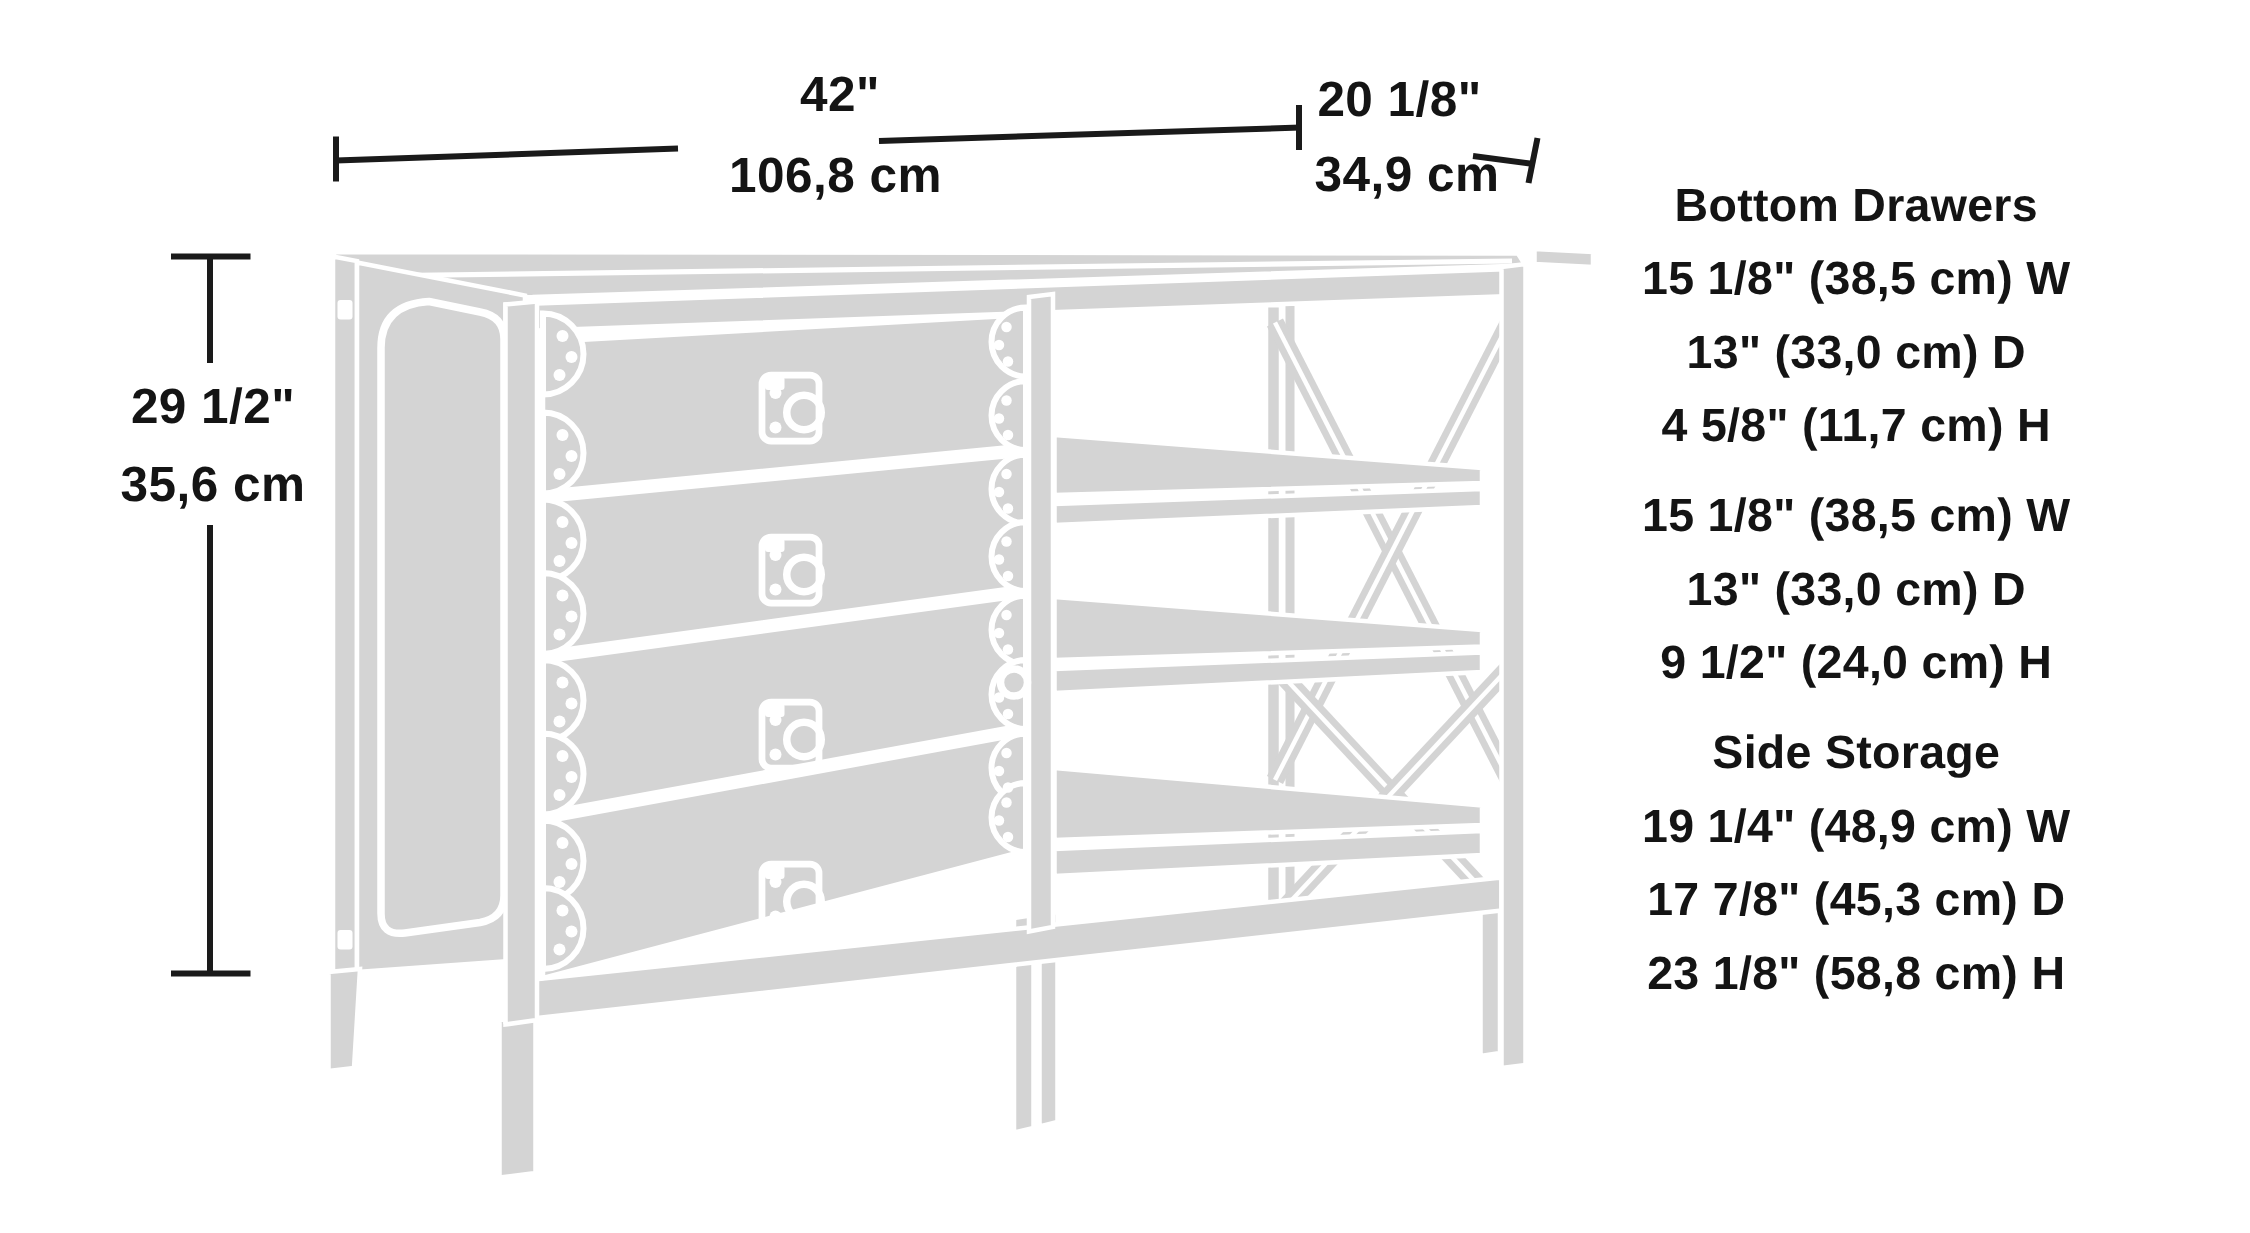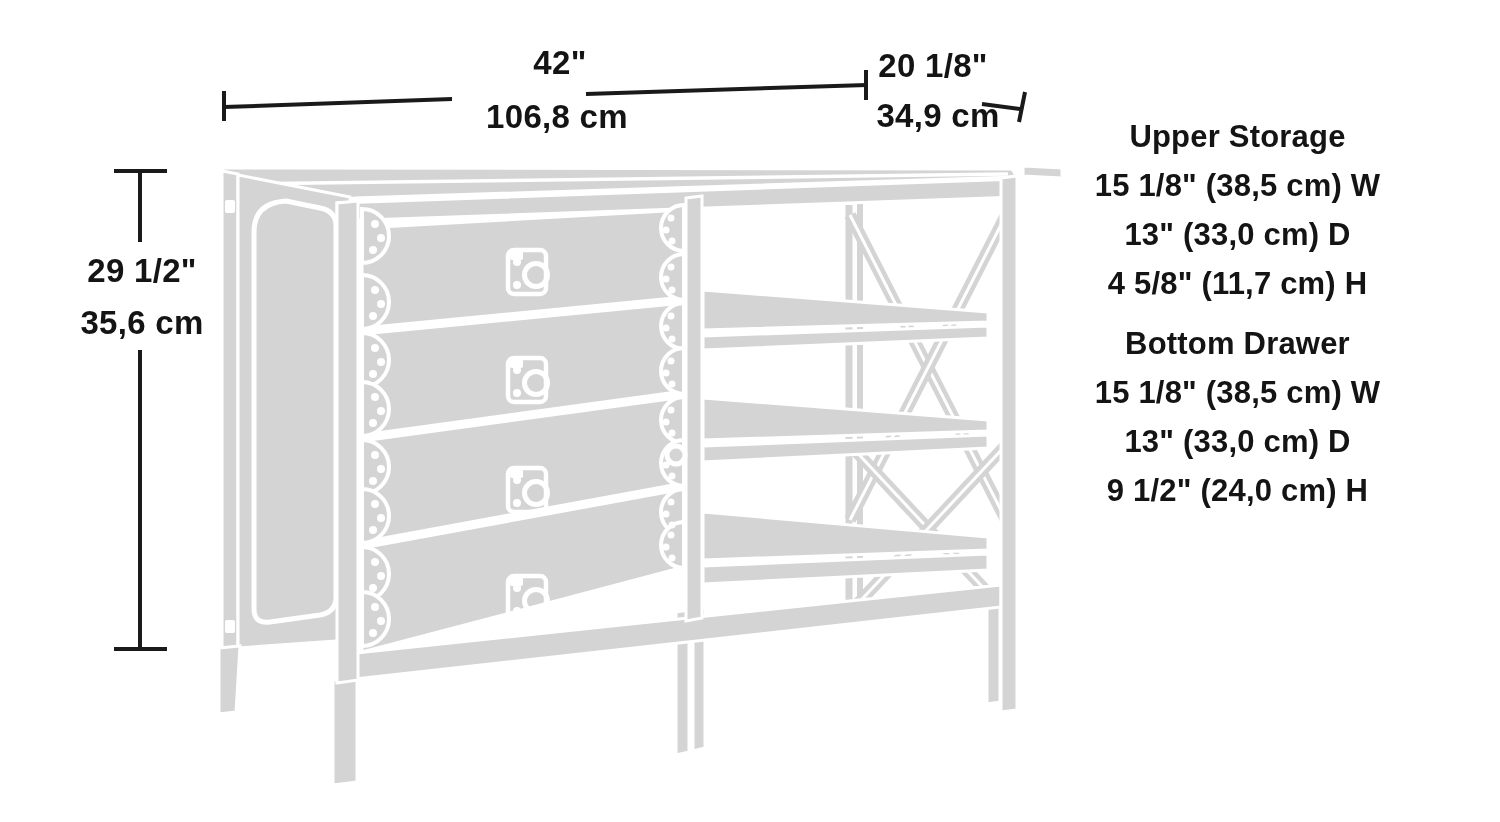--- a/index.html
+++ b/index.html
@@ -242,26 +242,31 @@
   <div class="dim-label" style="left:557px;top:117px">106,8 cm</div>
 
   <div class="dim-label" style="left:933px;top:66px">20 1/8"</div>
   <div class="dim-label" style="left:938px;top:116px">34,9 cm</div>
 
   <div class="dim-label" style="left:142px;top:271px">29 1/2"</div>
   <div class="dim-label" style="left:142px;top:323px">35,6 cm</div>
 
   <div id="spec-block">
     <div class="spec-group">
-      <div class="spec-title">Upper Storage</div>
+      <div class="spec-title">Bottom Drawers</div>
       <div class="spec-line">15 1/8" (38,5 cm) W</div>
       <div class="spec-line">13" (33,0 cm) D</div>
       <div class="spec-line">4 5/8" (11,7 cm) H</div>
     </div>
     <div class="spec-group">
-      <div class="spec-title">Bottom Drawer</div>
       <div class="spec-line">15 1/8" (38,5 cm) W</div>
       <div class="spec-line">13" (33,0 cm) D</div>
       <div class="spec-line">9 1/2" (24,0 cm) H</div>
     </div>
+    <div class="spec-group">
+      <div class="spec-title">Side Storage</div>
+      <div class="spec-line">19 1/4" (48,9 cm) W</div>
+      <div class="spec-line">17 7/8" (45,3 cm) D</div>
+      <div class="spec-line">23 1/8" (58,8 cm) H</div>
+    </div>
   </div>
 
 </div>
 
 </body></html>

